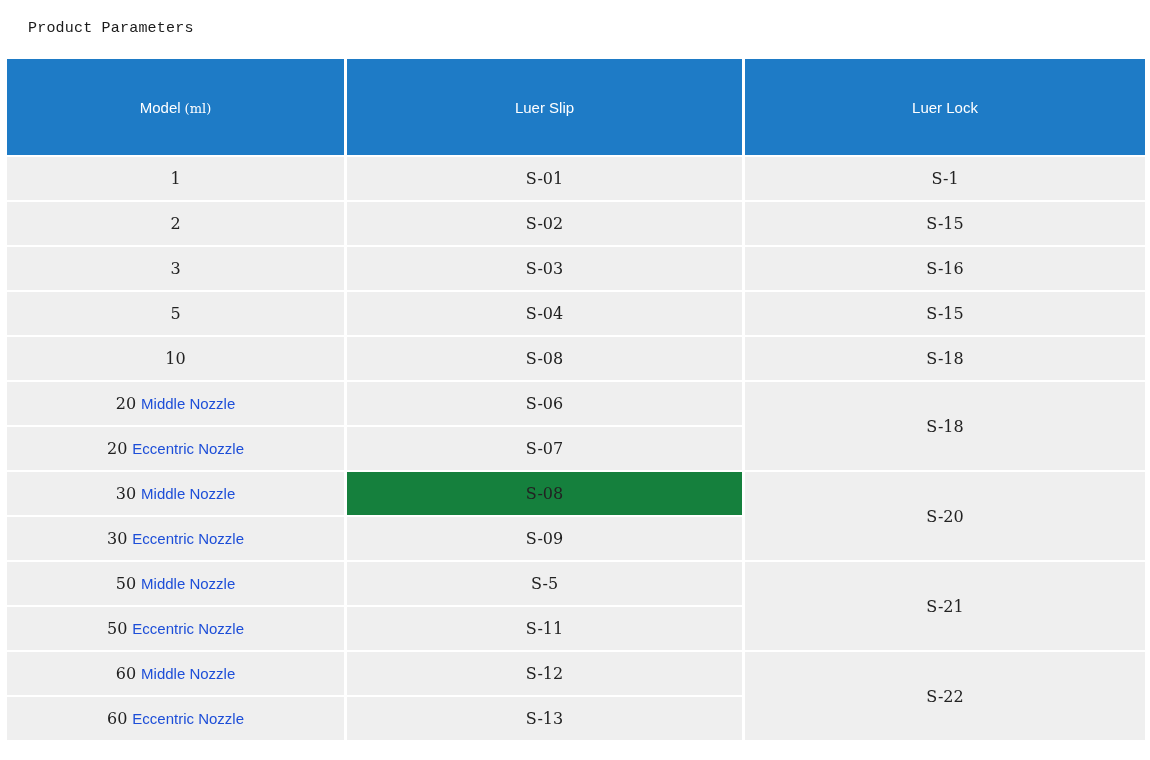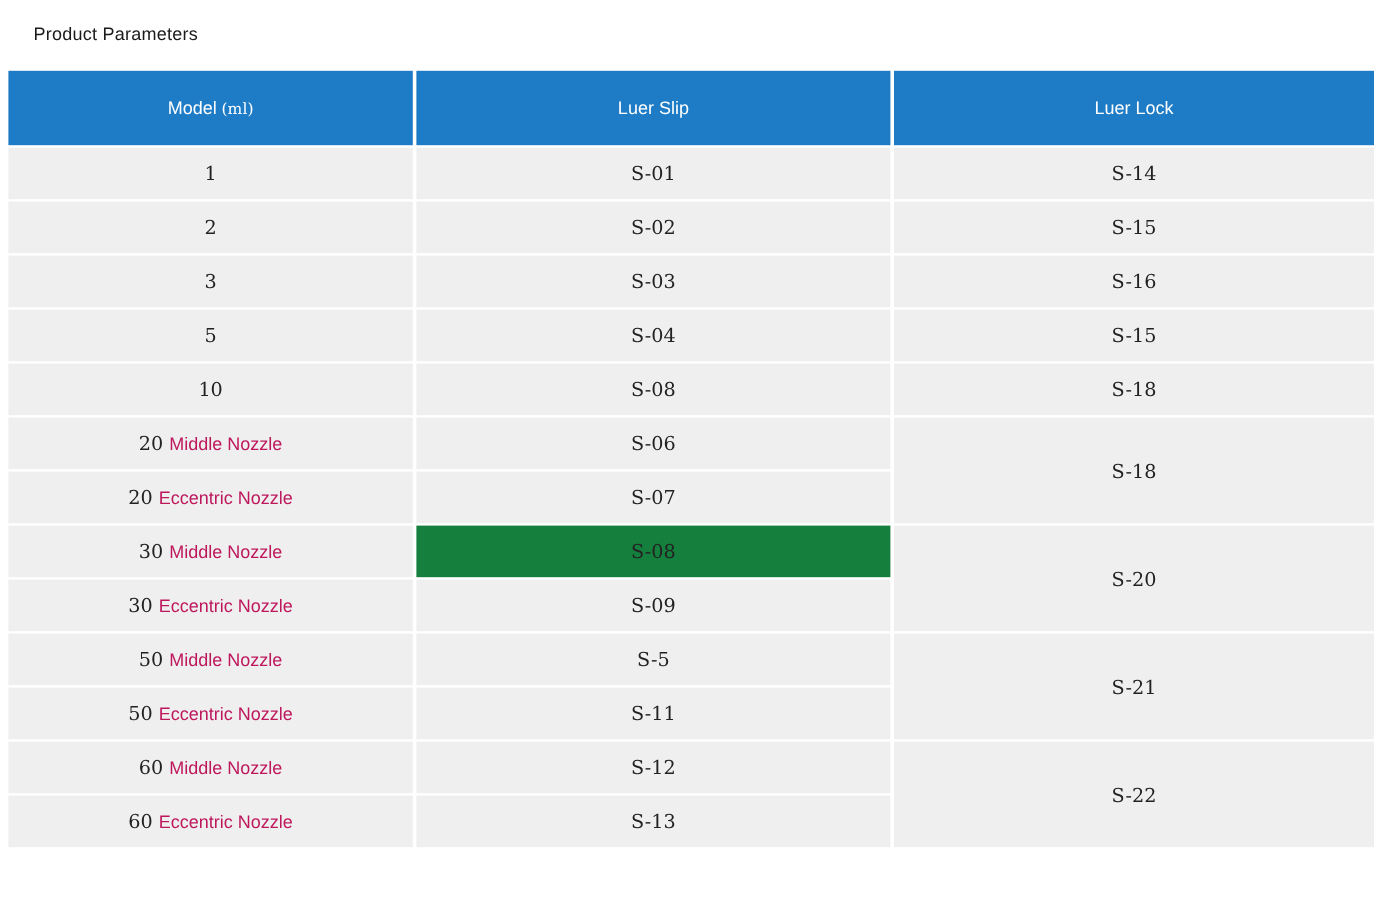--- a/index.html
+++ b/index.html
@@ -8,36 +8,37 @@
     background: #ffffff;
     font-family: "Liberation Sans", sans-serif;
     overflow: hidden;
   }
   .page { padding-top: 20px; }
   .page-title {
     margin-left: 28px;
     font-size: 15px;
     color: #1a1a1a;
     letter-spacing: 0.2px;
+    font-family: Liberation Mono, monospace;
   }
   table.params {
     margin-left: 4px;
     margin-top: 20px;
     border-collapse: separate;
     border-spacing: 3px 2px;
     table-layout: fixed;
     width: 1144px;
   }
   col.c-model { width: 337px; }
   col.c-slip  { width: 395px; }
   col.c-lock  { width: 400px; }
   th {
     background: #1e7bc6;
     color: #ffffff;
-    height: 62px;
+    height: 96px;
     font-weight: 400;
     font-size: 15px;
     text-align: center;
     vertical-align: middle;
   }
   td {
     background: #efefef;
     height: 43px;
     text-align: center;
     vertical-align: middle;
@@ -50,21 +51,21 @@
     margin-left: 4px;
   }
   .num, .code {
     font-family: "DejaVu Serif", serif;
     font-size: 16px;
     color: #222222;
   }
   .nozzle {
     font-family: "Liberation Sans", sans-serif;
     font-size: 15px;
-    color: #be185d;
+    color: #1d4ed8;
   }
   .nozzle:not(:empty) { margin-left: 5px; }
 </style>
 </head>
 <body>
 
 <div class="page">
   <div class="page-title">Product Parameters</div>
 
   <table class="params">
@@ -79,21 +80,21 @@
           <span>Model</span><span class="unit">(ml)</span>
         </th>
         <th>Luer Slip</th>
         <th>Luer Lock</th>
       </tr>
     </thead>
     <tbody>
       <tr>
         <td><span class="num">1</span><span class="nozzle"></span></td>
         <td class="code">S-01</td>
-        <td class="code">S-14</td>
+        <td class="code">S-1</td>
       </tr>
       <tr>
         <td><span class="num">2</span><span class="nozzle"></span></td>
         <td class="code">S-02</td>
         <td class="code">S-15</td>
       </tr>
       <tr>
         <td><span class="num">3</span><span class="nozzle"></span></td>
         <td class="code">S-03</td>
         <td class="code">S-16</td>

